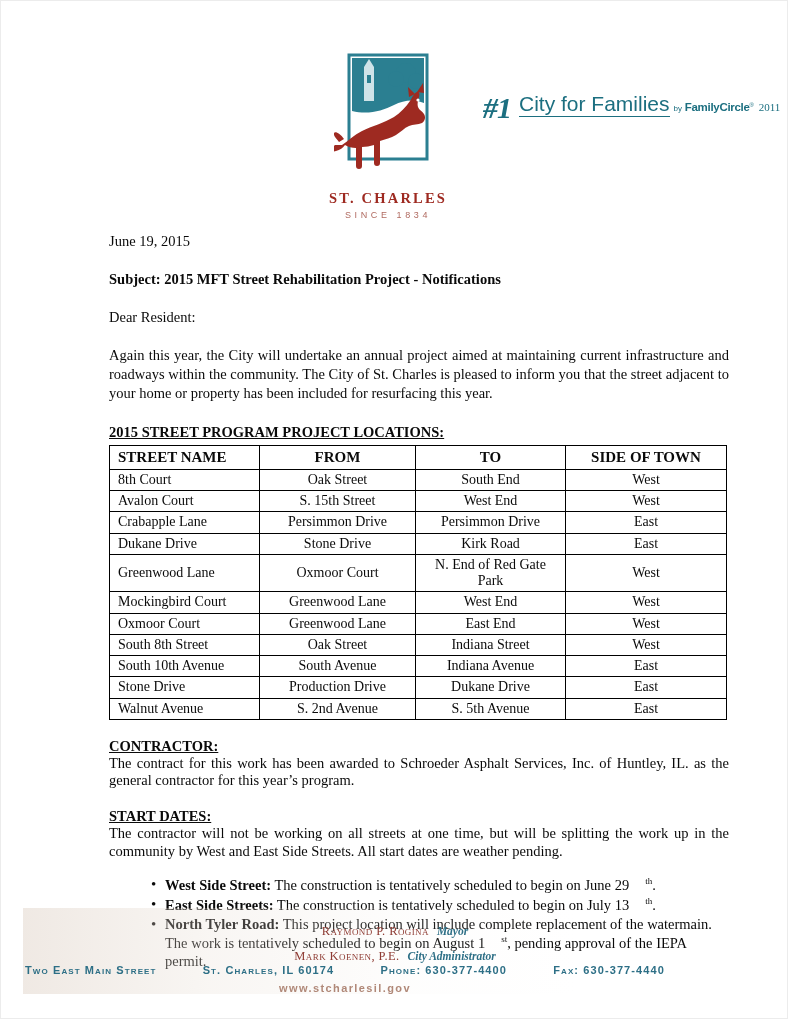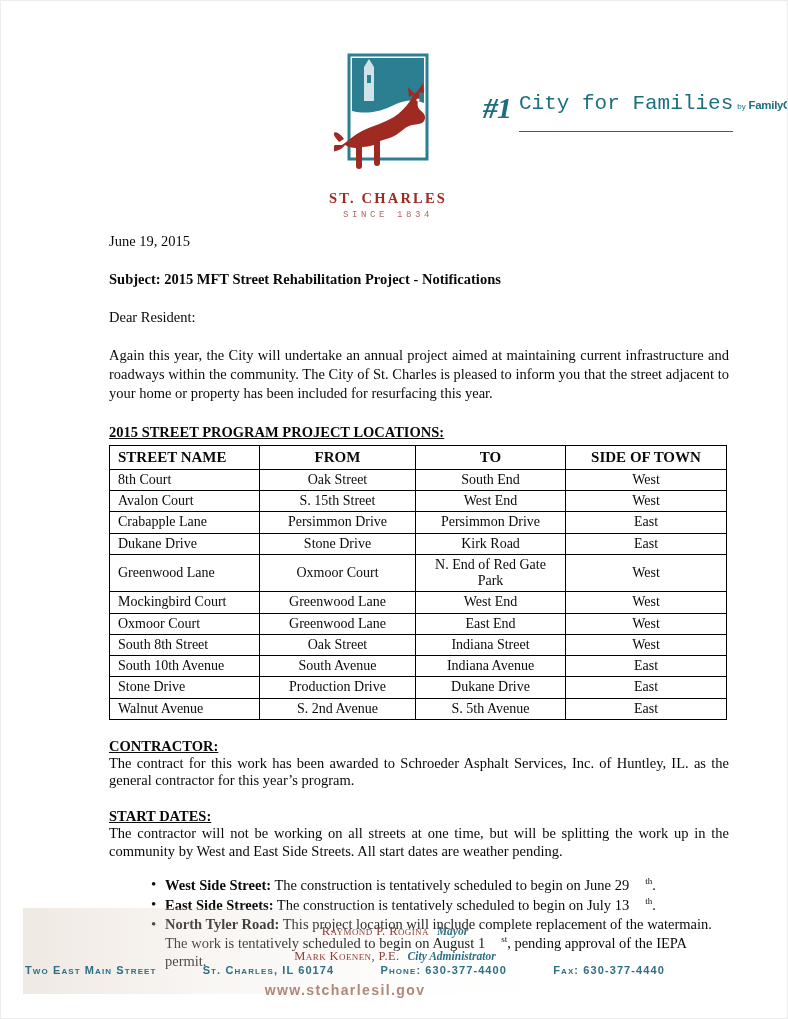--- a/index.html
+++ b/index.html
@@ -41,21 +41,21 @@
   }
   .logo-wordmark {
     font-family: "Liberation Serif", "DejaVu Serif", serif;
     font-weight: bold;
     font-size: 14.5px;
     letter-spacing: 2.2px;
     color: #9e2a21;
     margin-top: 1px;
   }
   .logo-since {
-    font-family: Liberation Mono, monospace;
+    font-family: Liberation Sans, sans-serif;
     font-size: 9px;
     letter-spacing: 3.6px;
     color: #b06a60;
     margin-top: 3px;
   }
   .badge-block {
     position: absolute;
     left: 482px;
     top: 92px;
     color: #1c6f80;
@@ -70,25 +70,25 @@
     line-height: 1;
     vertical-align: -4px;
     letter-spacing: -1px;
   }
   .badge-right {
     display: inline-block;
     vertical-align: top;
     margin-left: 4px;
   }
   .badge-title {
-    font-family: Liberation Mono, monospace;
+    font-family: Liberation Sans, sans-serif;
     font-size: 21px;
     line-height: 1.0;
     border-bottom: 1.5px solid #1c6f80;
-    padding-bottom: 16px;
+    padding-bottom: 1px;
   }
   .badge-sub {
     font-size: 10px;
     margin-top: 2px;
     font-family: "Liberation Sans", sans-serif;
   }
   .badge-sub .by { font-size: 8px; }
   .badge-sub .fc {
     font-weight: bold;
     font-size: 11.5px;
@@ -251,21 +251,21 @@
     justify-content: space-between;
     padding: 0 24px;
     font-size: 11px;
     font-weight: bold;
     letter-spacing: 1.1px;
     font-variant: small-caps;
   }
   .contact-row .seg { white-space: nowrap; }
   .contact-web {
     text-align: center;
-    font-size: 14px;
+    font-size: 11px;
     font-weight: bold;
     letter-spacing: 1.4px;
     margin-top: 6px;
     color: #b08878;
   }
 </style>
 </head>
 <body>
 
 <div id="page">

